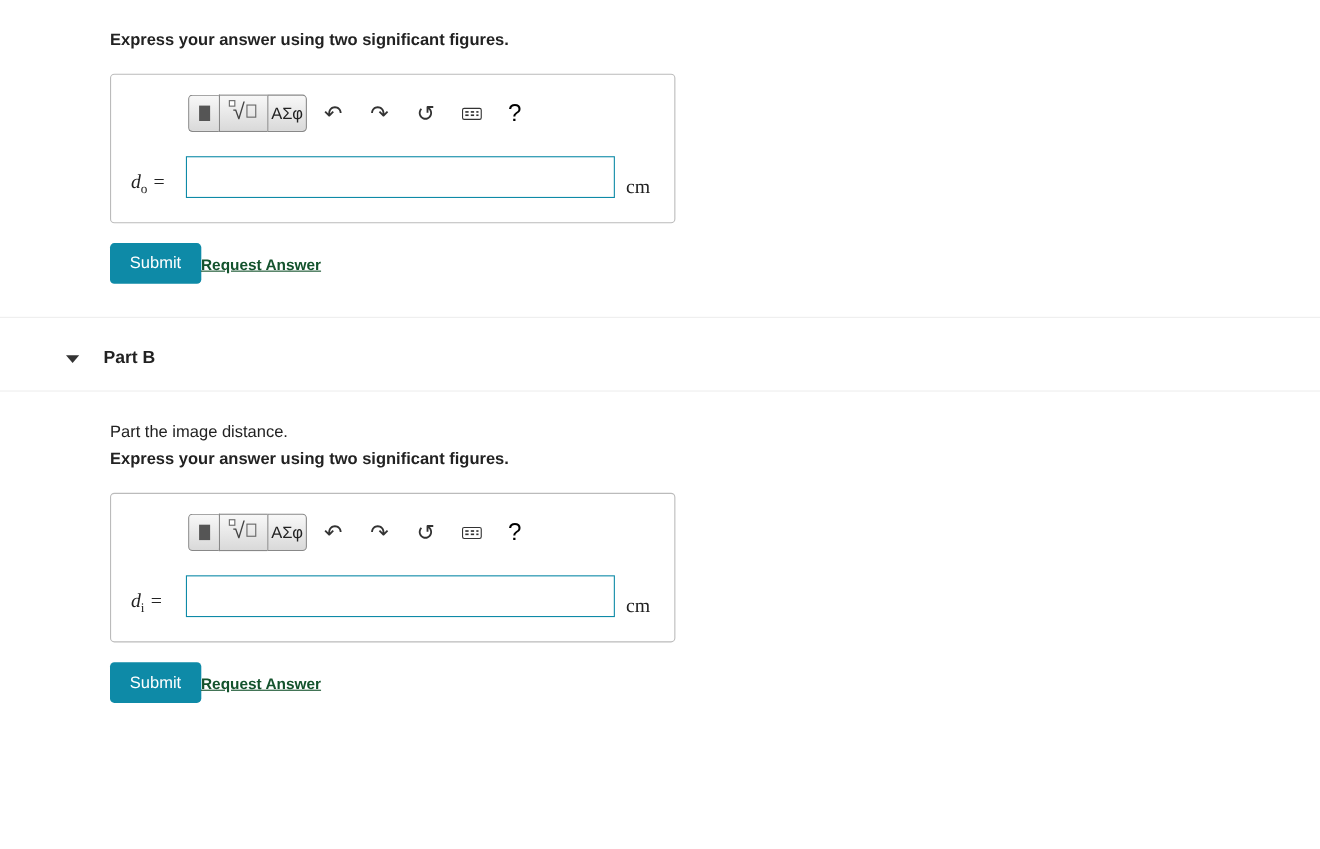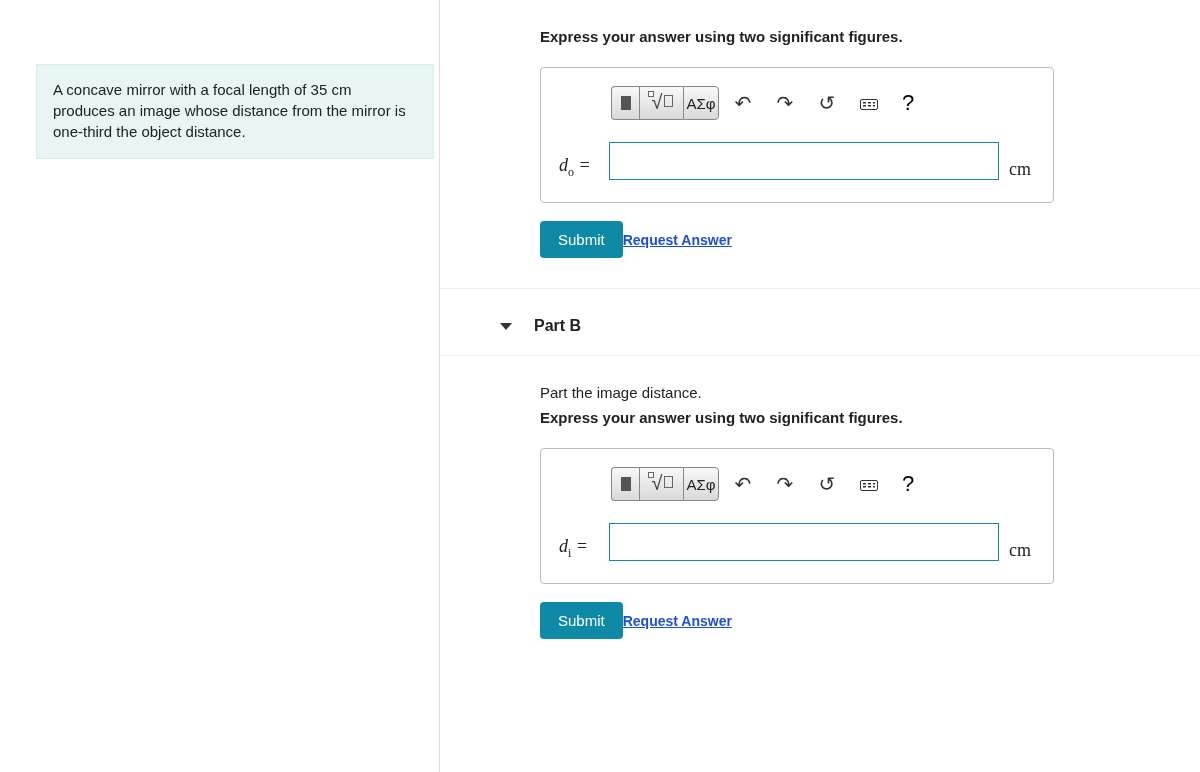--- a/index.html
+++ b/index.html
@@ -141,35 +141,32 @@
   .submit-btn {
     background: #0e8aa7;
     color: #fff;
     border:none;
     border-radius:4px;
     padding: 10px 18px;
     font-size: 15px;
     cursor:pointer;
   }
   .req-link {
-    color: #1d4ed8;
+    color: #14532d;
     font-weight: bold;
     text-decoration: underline;
     font-size: 14px;
     cursor:pointer;
     text-align:center;
   }
 </style>
 </head>
 <body>
 <div class="page">
 
-  <div class="leftcol">
-    <div class="problem-box">A concave mirror with a focal length of 35 cm produces an image whose distance from the mirror is one-third the object distance.</div>
-  </div>
 
   <div class="rightcol">
 
     <div class="part-body">
       <div class="prompt2">Express your answer using two significant figures.</div>
 
       <div class="answer-box">
         <div class="toolbar-row">
           <button class="tb-btn tb-rect">
               <span class="rect-glyph"></span>

